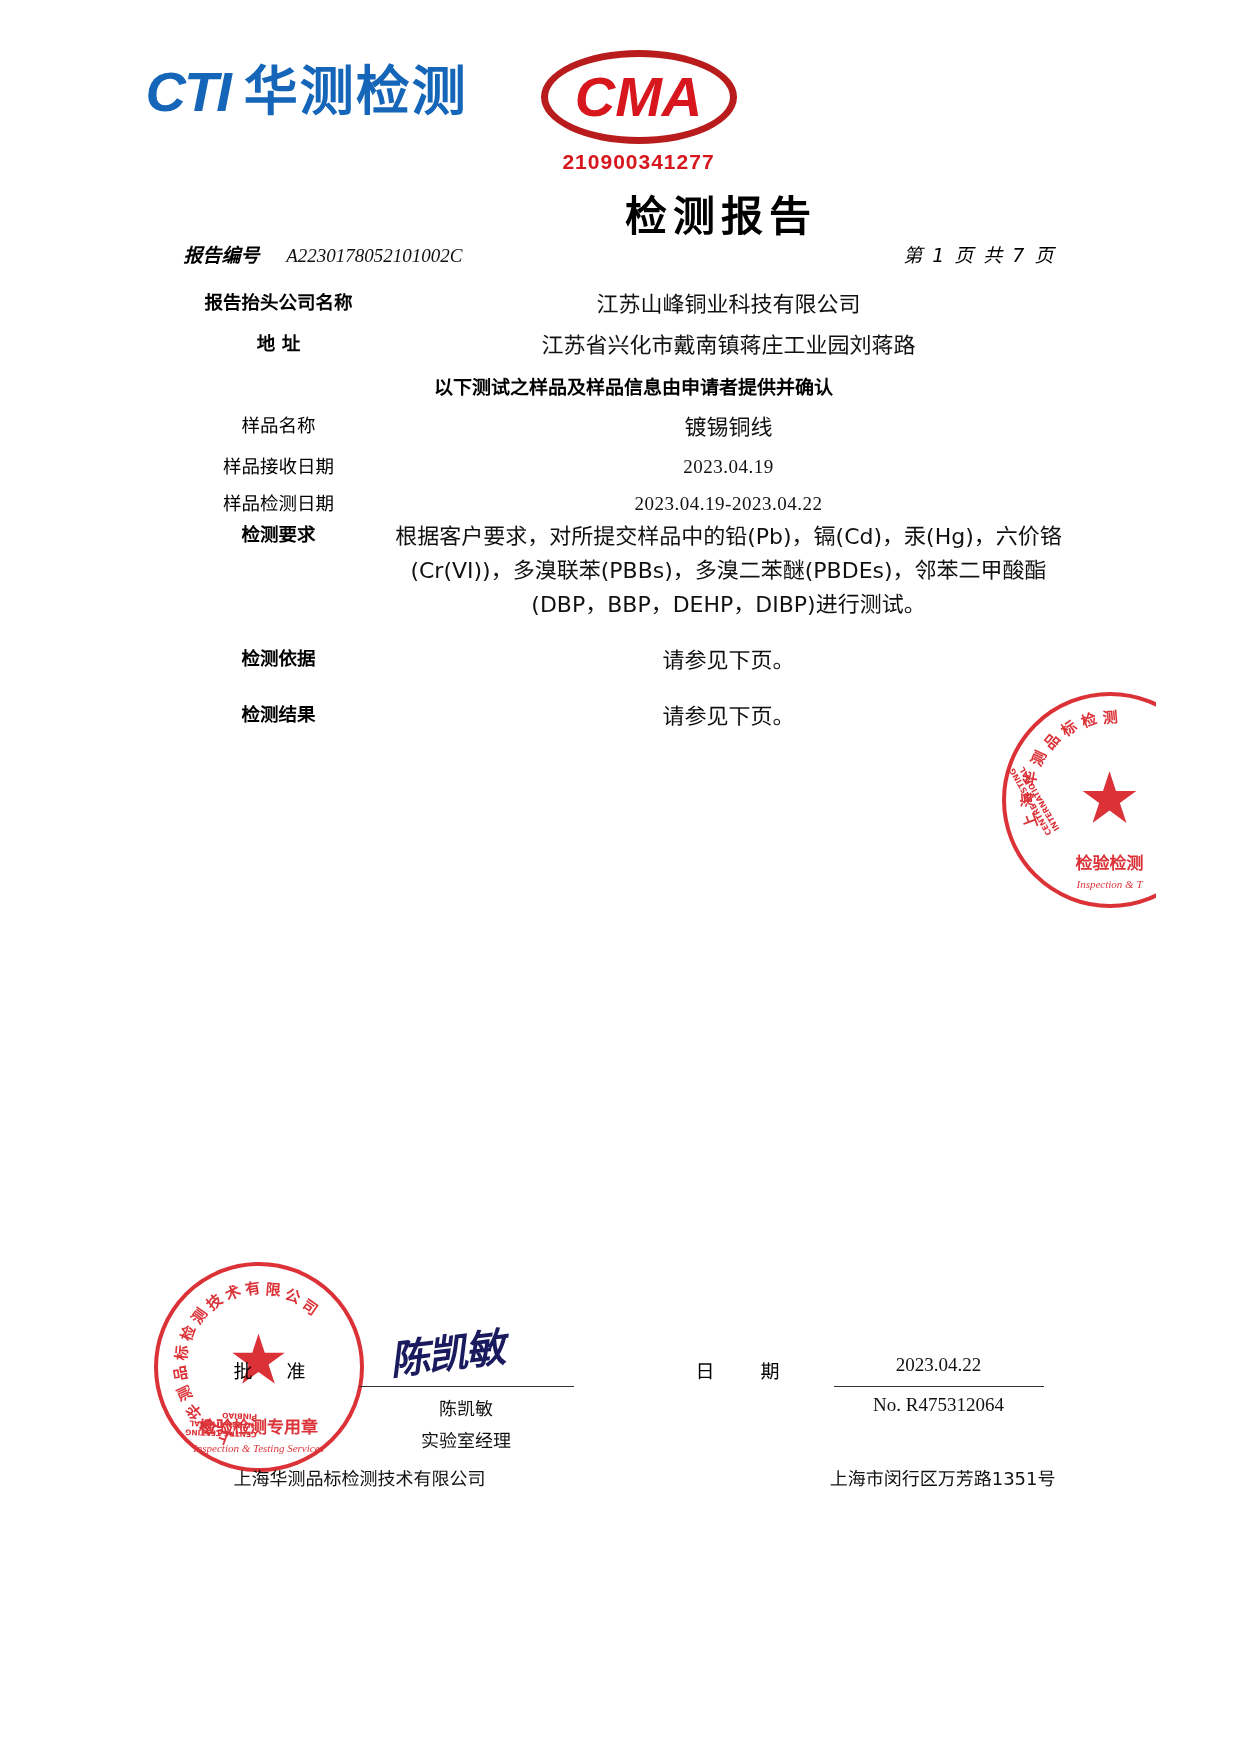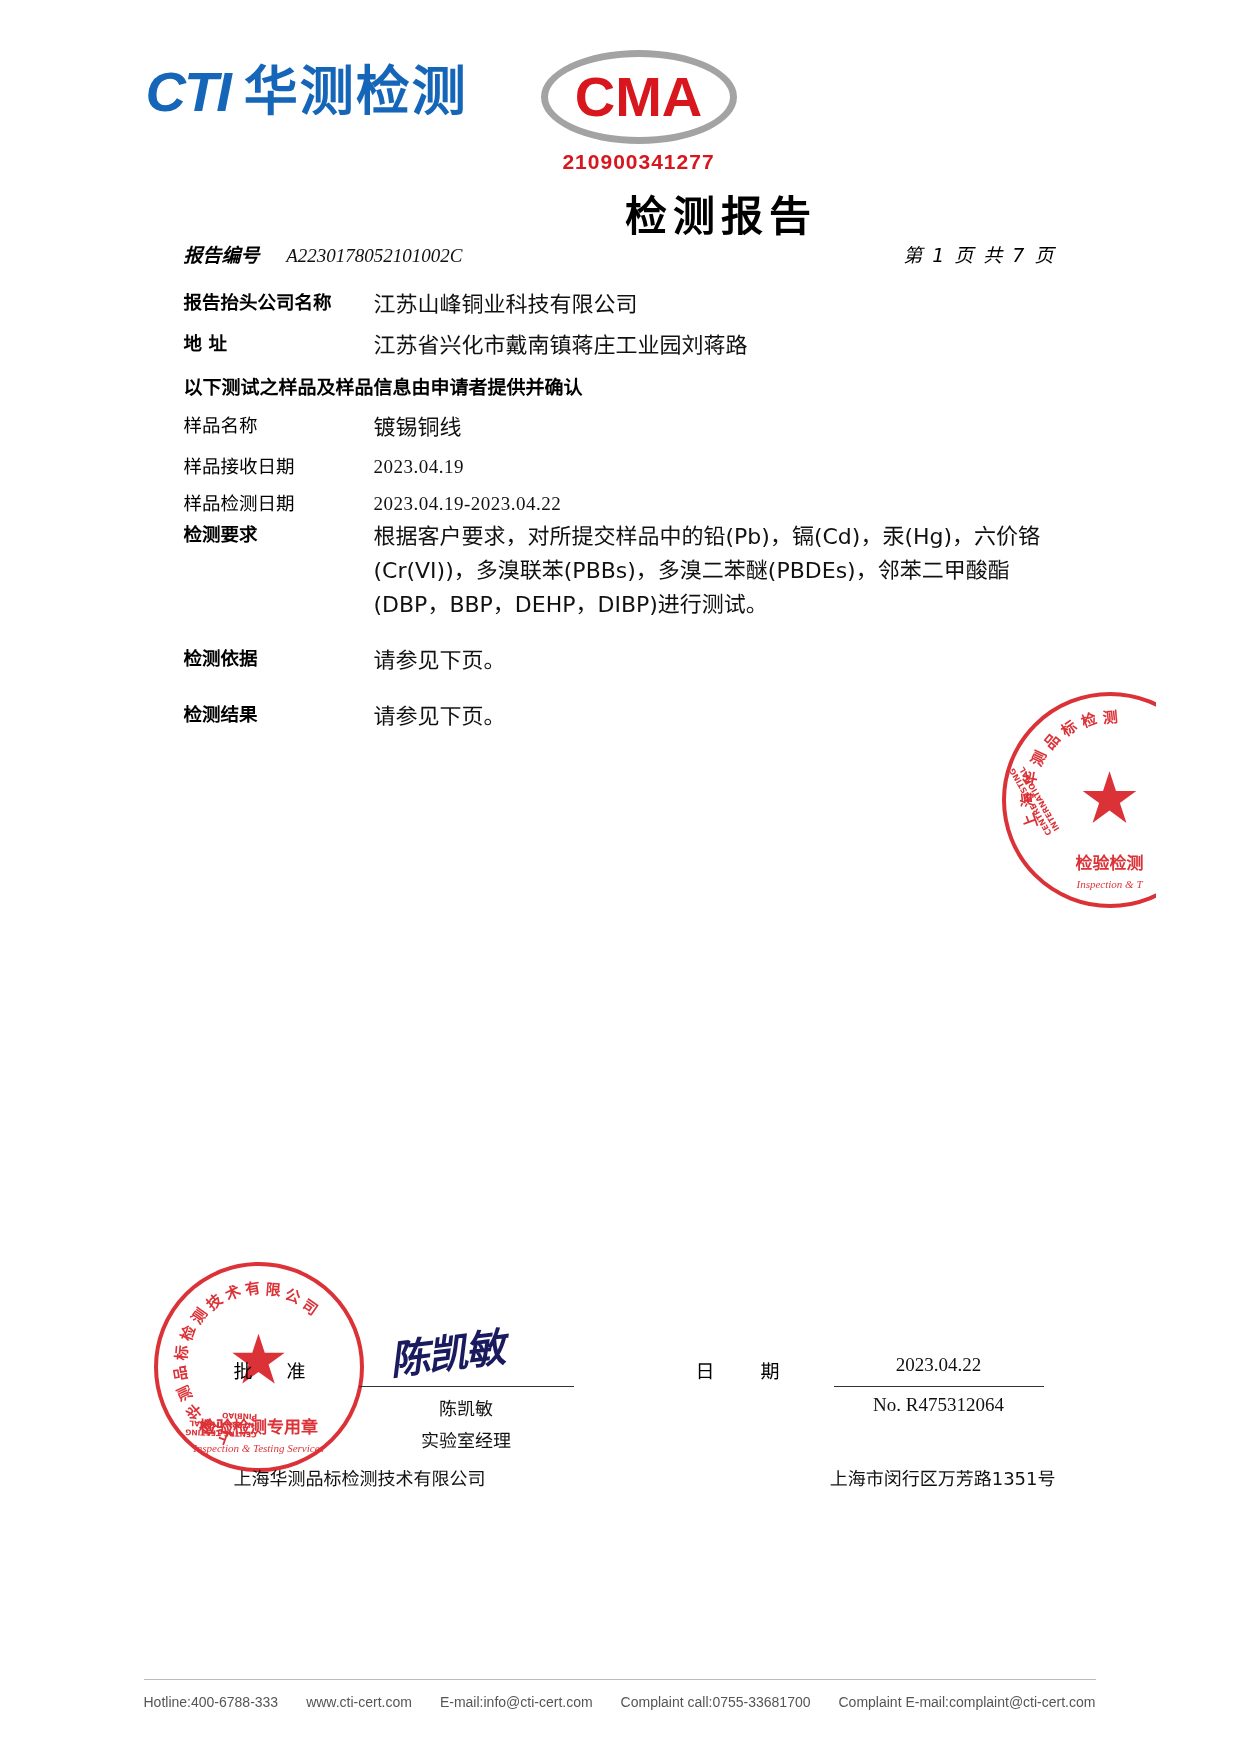--- a/index.html
+++ b/index.html
@@ -60,23 +60,24 @@
     left: 450px;
     top: 8px;
     width: 210px;
     text-align: center;
   }
   .cma-oval {
     position: relative;
     width: 196px;
     height: 94px;
     margin: 0 auto;
-    border: 7px solid #a3a3a3;
+    border: 7px solid #b91c1c;
     border-radius: 50%/50%;
     box-sizing: border-box;
+    font-style: italic;
   }
   .cma-text {
     position: absolute;
     left: 0; right: 0;
     top: 50%;
     transform: translateY(-50%);
     font-family: "Liberation Sans", sans-serif;
     font-weight: bold;
     font-size: 56px;
     color: #d7161d;
@@ -143,20 +144,21 @@
     font-family: "DejaVu Sans", sans-serif;
     font-size: 19px;
     letter-spacing: 2px;
     color: #000;
   }
 
   .block {
     position: absolute;
     left: 100px;
     right: 72px;
+    text-align: center;
   }
   .kv {
     display: flex;
     align-items: flex-start;
     margin-bottom: 7px;
   }
   .kv .k {
     width: 190px;
     flex: 0 0 190px;
     font-family: "DejaVu Sans", sans-serif;
@@ -704,24 +706,14 @@
 
     <div class="date-label">日    期</div>
     <div class="date-value">2023.04.22</div>
     <div class="date-line"></div>
     <div class="report-no">No. R475312064</div>
 
     <div class="company-line">上海华测品标检测技术有限公司</div>
     <div class="address-line">上海市闵行区万芳路1351号</div>
   </div>
 
-  <div class="footer">
-    <div class="footer-rule"></div>
-    <div class="footer-items">
-      <span>Hotline:400-6788-333</span>
-      <span>www.cti-cert.com</span>
-      <span>E-mail:info@cti-cert.com</span>
-      <span>Complaint call:0755-33681700</span>
-      <span>Complaint E-mail:complaint@cti-cert.com</span>
-    </div>
-  </div>
 
 </div>
 
 </body></html>

